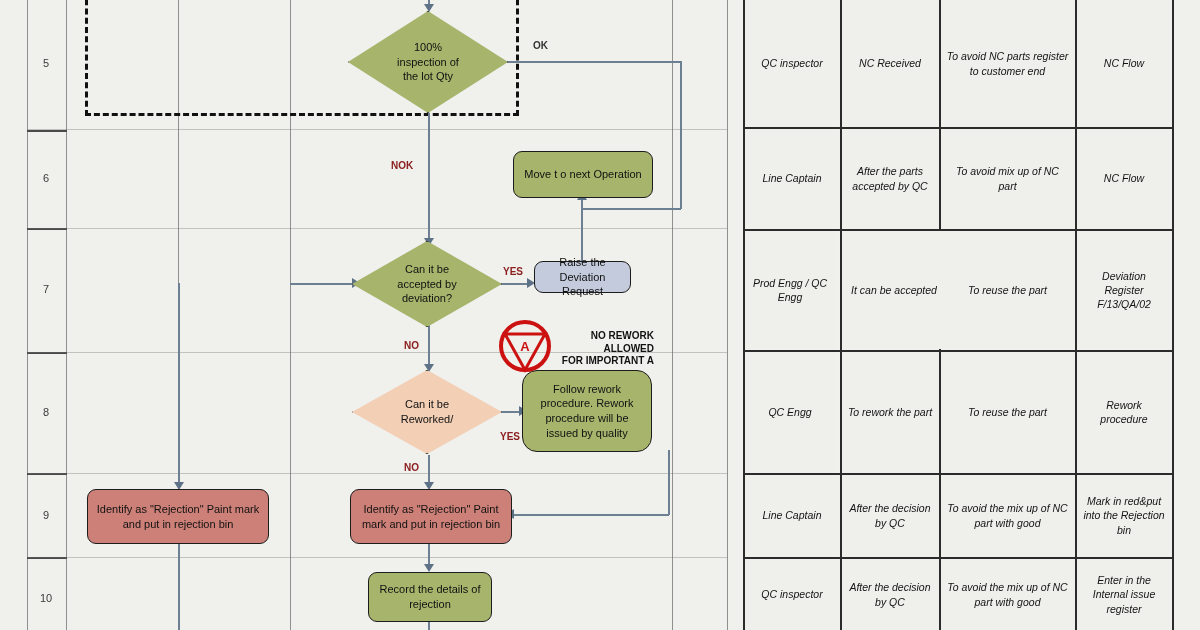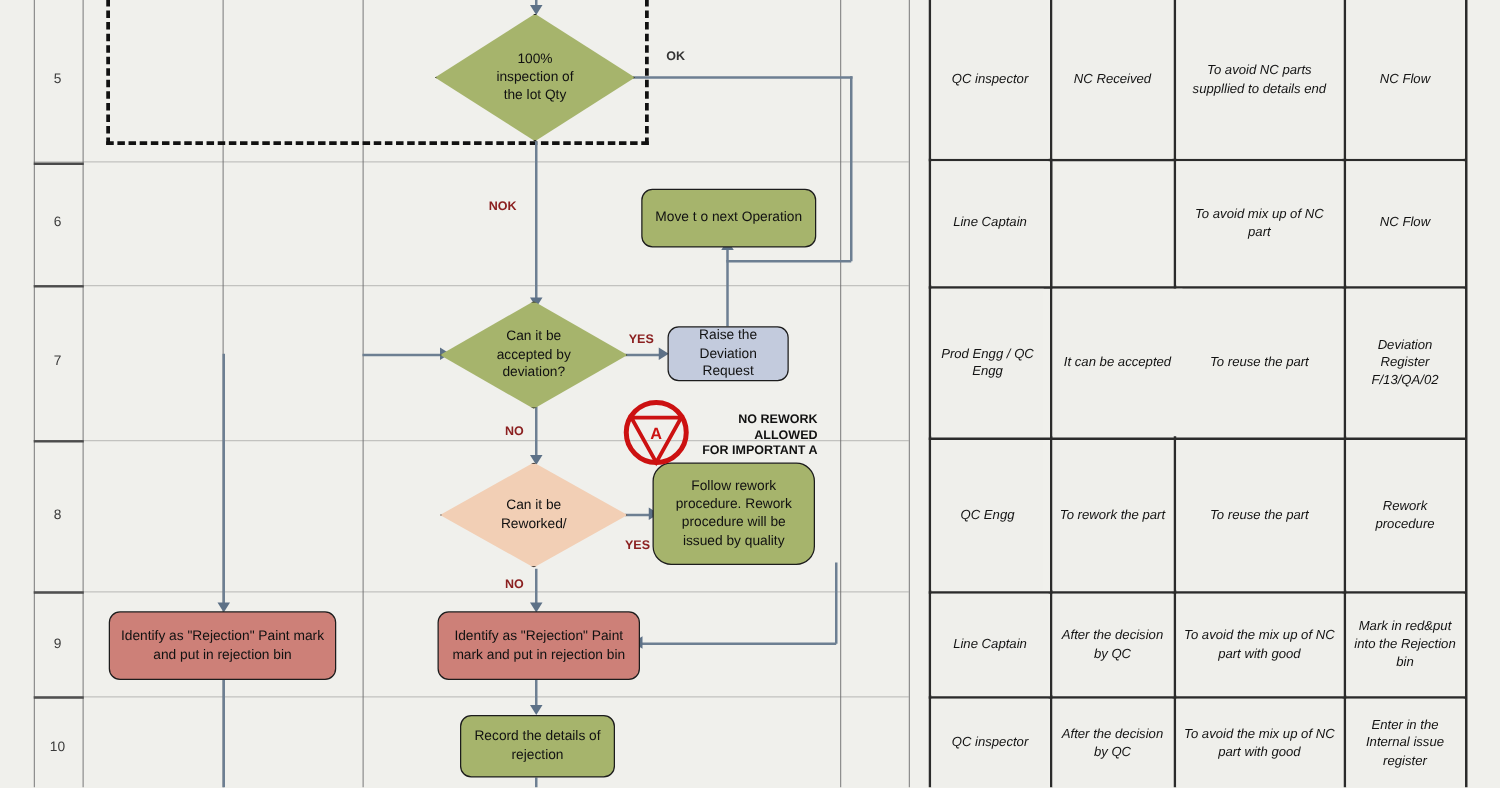--- a/index.html
+++ b/index.html
@@ -162,21 +162,21 @@
     <span>Move t o next Operation</span>
   </div>
 
   <div class="diamond" style="left:352px;top:241px;width:150px;height:86px;">
     <div class="dshape"></div>
     <div class="dtext" style="white-space:pre-line;padding:0 16px;">Can it be
 accepted by
 deviation?</div>
   </div>
 
-  <div class="shape proc blue" style="left:534px;top:261px;width:97px;height:44px;">
+  <div class="shape proc blue" style="left:534px;top:261px;width:97px;height:32px;">
     <span style="white-space:pre-line;">Raise the Deviation
 Request</span>
   </div>
 
   <div class="diamond peach" style="left:352px;top:370px;width:150px;height:84px;">
     <div class="dshape"></div>
     <div class="dtext" style="white-space:pre-line;padding:0 22px;">Can it be
 Reworked/</div>
   </div>
 
@@ -217,24 +217,25 @@
     <div class="tvline" style="left:437px;top:0;height:630px;"></div>
 
     <div class="thline" style="left:8px;top:127px;width:429px;"></div>
     <div class="thline" style="left:8px;top:229px;width:429px;"></div>
     <div class="thline" style="left:8px;top:350px;width:429px;"></div>
     <div class="thline" style="left:8px;top:473px;width:429px;"></div>
     <div class="thline" style="left:8px;top:557px;width:429px;"></div>
 
     <div class="tcell" style="left:10px;top:0;width:94px;height:127px;">QC inspector</div>
     <div class="tcell" style="left:107px;top:0;width:96px;height:127px;">NC Received</div>
-    <div class="tcell" style="left:206px;top:0;width:133px;height:127px;">To avoid NC parts suppllied to details end</div>
+    <div class="tcell" style="left:206px;top:0;width:133px;height:127px;">To avoid NC parts register to customer end</div>
     <div class="tcell" style="left:342px;top:0;width:94px;height:127px;">NC Flow</div>
 
     <div class="tcell" style="left:10px;top:129px;width:94px;height:99px;">Line Captain</div>
+    <div class="tcell" style="left:107px;top:129px;width:96px;height:99px;">After the parts accepted by QC</div>
     <div class="tcell" style="left:206px;top:129px;width:133px;height:99px;">To avoid mix up of NC part</div>
     <div class="tcell" style="left:342px;top:129px;width:94px;height:99px;">NC Flow</div>
 
     <div class="tcell" style="left:10px;top:231px;width:90px;height:118px;">Prod Engg / QC Engg</div>
     <div class="tcell" style="left:107px;top:231px;width:104px;height:118px;">It can be accepted</div>
     <div class="tcell" style="left:206px;top:231px;width:133px;height:118px;">To reuse the part</div>
     <div class="tcell" style="left:342px;top:231px;width:94px;height:118px;">Deviation Register F/13/QA/02</div>
 
     <div class="tcell" style="left:10px;top:352px;width:90px;height:120px;">QC Engg</div>
     <div class="tcell" style="left:107px;top:352px;width:96px;height:120px;">To rework the part</div>

